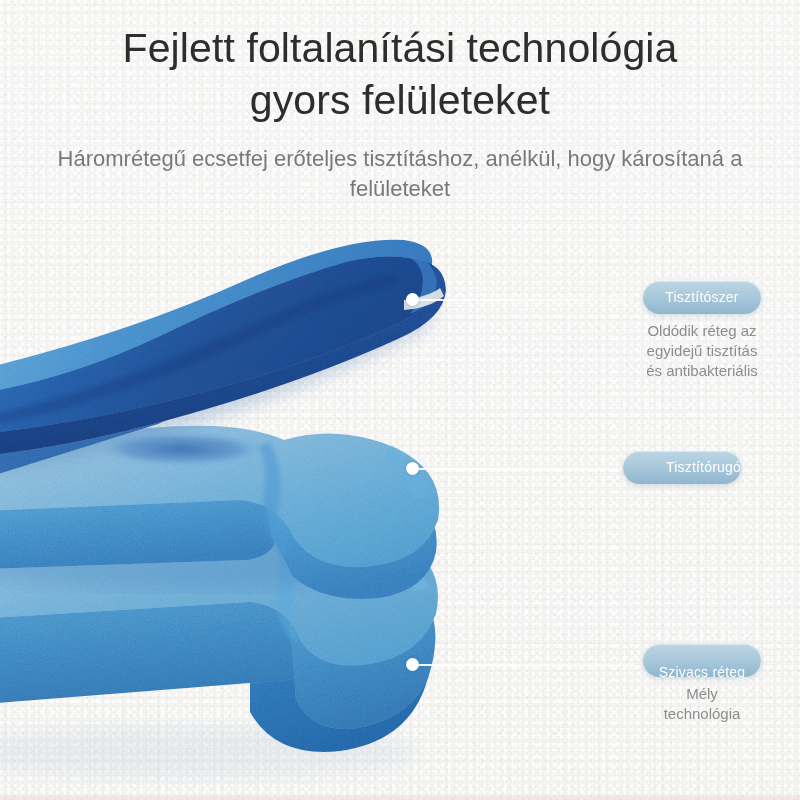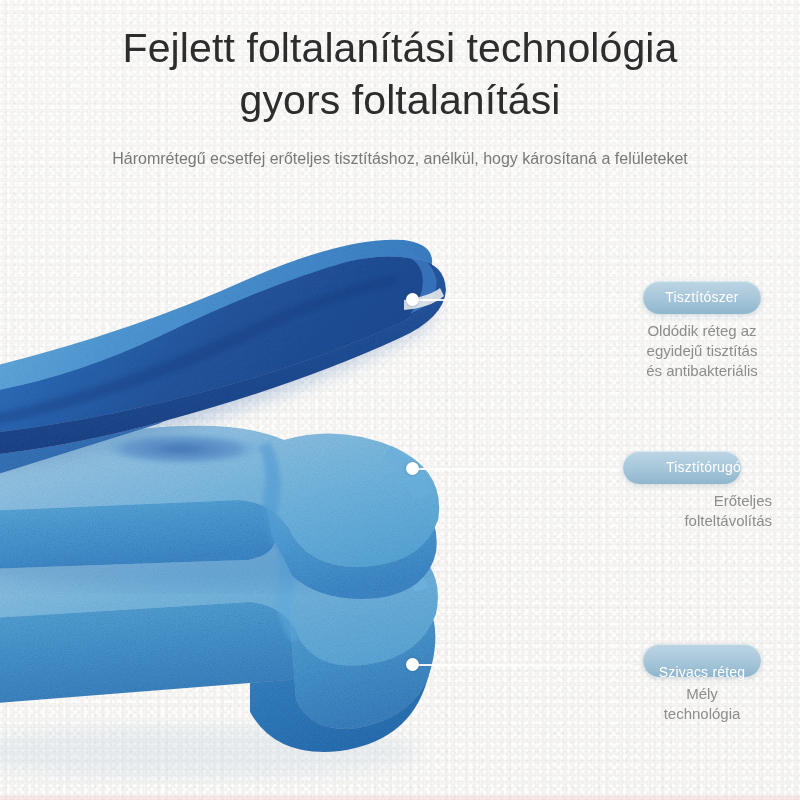--- a/index.html
+++ b/index.html
@@ -39,21 +39,21 @@
   }
 
   
   .headings{ position:absolute; top:0; left:0; width:800px; z-index:30; text-align:center; }
   .title{
     font-size:41px; line-height:52px; color:#2d2d2d; font-weight:400;
     letter-spacing:.1px; padding-top:22px;
   }
   .title .l2{ display:block; }
   .subtitle{
-    font-size:16px; line-height:30px; color:#797979; font-weight:400;
+    font-size:22px; line-height:30px; color:#797979; font-weight:400;
     padding-top:18px; width:700px; margin:0 auto;
   }
 
   
   .product{ position:absolute; left:0; top:0; width:800px; height:800px; z-index:10; }
   .product svg{ display:block; }
 
   
   .callout{ position:absolute; z-index:25; width:180px; text-align:center; }
   .callout.c1{ left:612px; top:281px; }
@@ -268,43 +268,39 @@
 
   <div class="connector cn2"></div>
   <div class="dot dt2"></div>
 
   <div class="connector cn3"></div>
   <div class="dot dt3"></div>
 
   <div class="headings">
     <h1 class="title">
       <span>Fejlett foltalanítási technológia</span>
-      <span class="l2">gyors foltalanítási</span>
+      <span class="l2">gyors felületeket</span>
     </h1>
     <p class="subtitle">
       <span>Háromrétegű ecsetfej erőteljes tisztításhoz, anélkül, hogy</span>
       <span>károsítaná a felületeket</span>
     </p>
   </div>
 
   <div class="callout c1">
     <div class="pill">Tisztítószer</div>
     <div class="desc">
       <span class="ln">Oldódik réteg az</span>
       <span class="ln">egyidejű tisztítás</span>
       <span class="ln">és antibakteriális</span>
     </div>
   </div>
 
   <div class="callout c2">
     <div class="pill">Tisztítórugó</div>
-    <div class="desc">
-      <span class="ln">Erőteljes</span>
-      <span class="ln">folteltávolítás</span>
-    </div>
   </div>
 
   <div class="callout c3">
     <div class="pill wrap">Szivacs réteg</div>
     <div class="desc">
       <span class="ln">Mély</span>
       <span class="ln">technológia</span>
     </div>
   </div>
 

